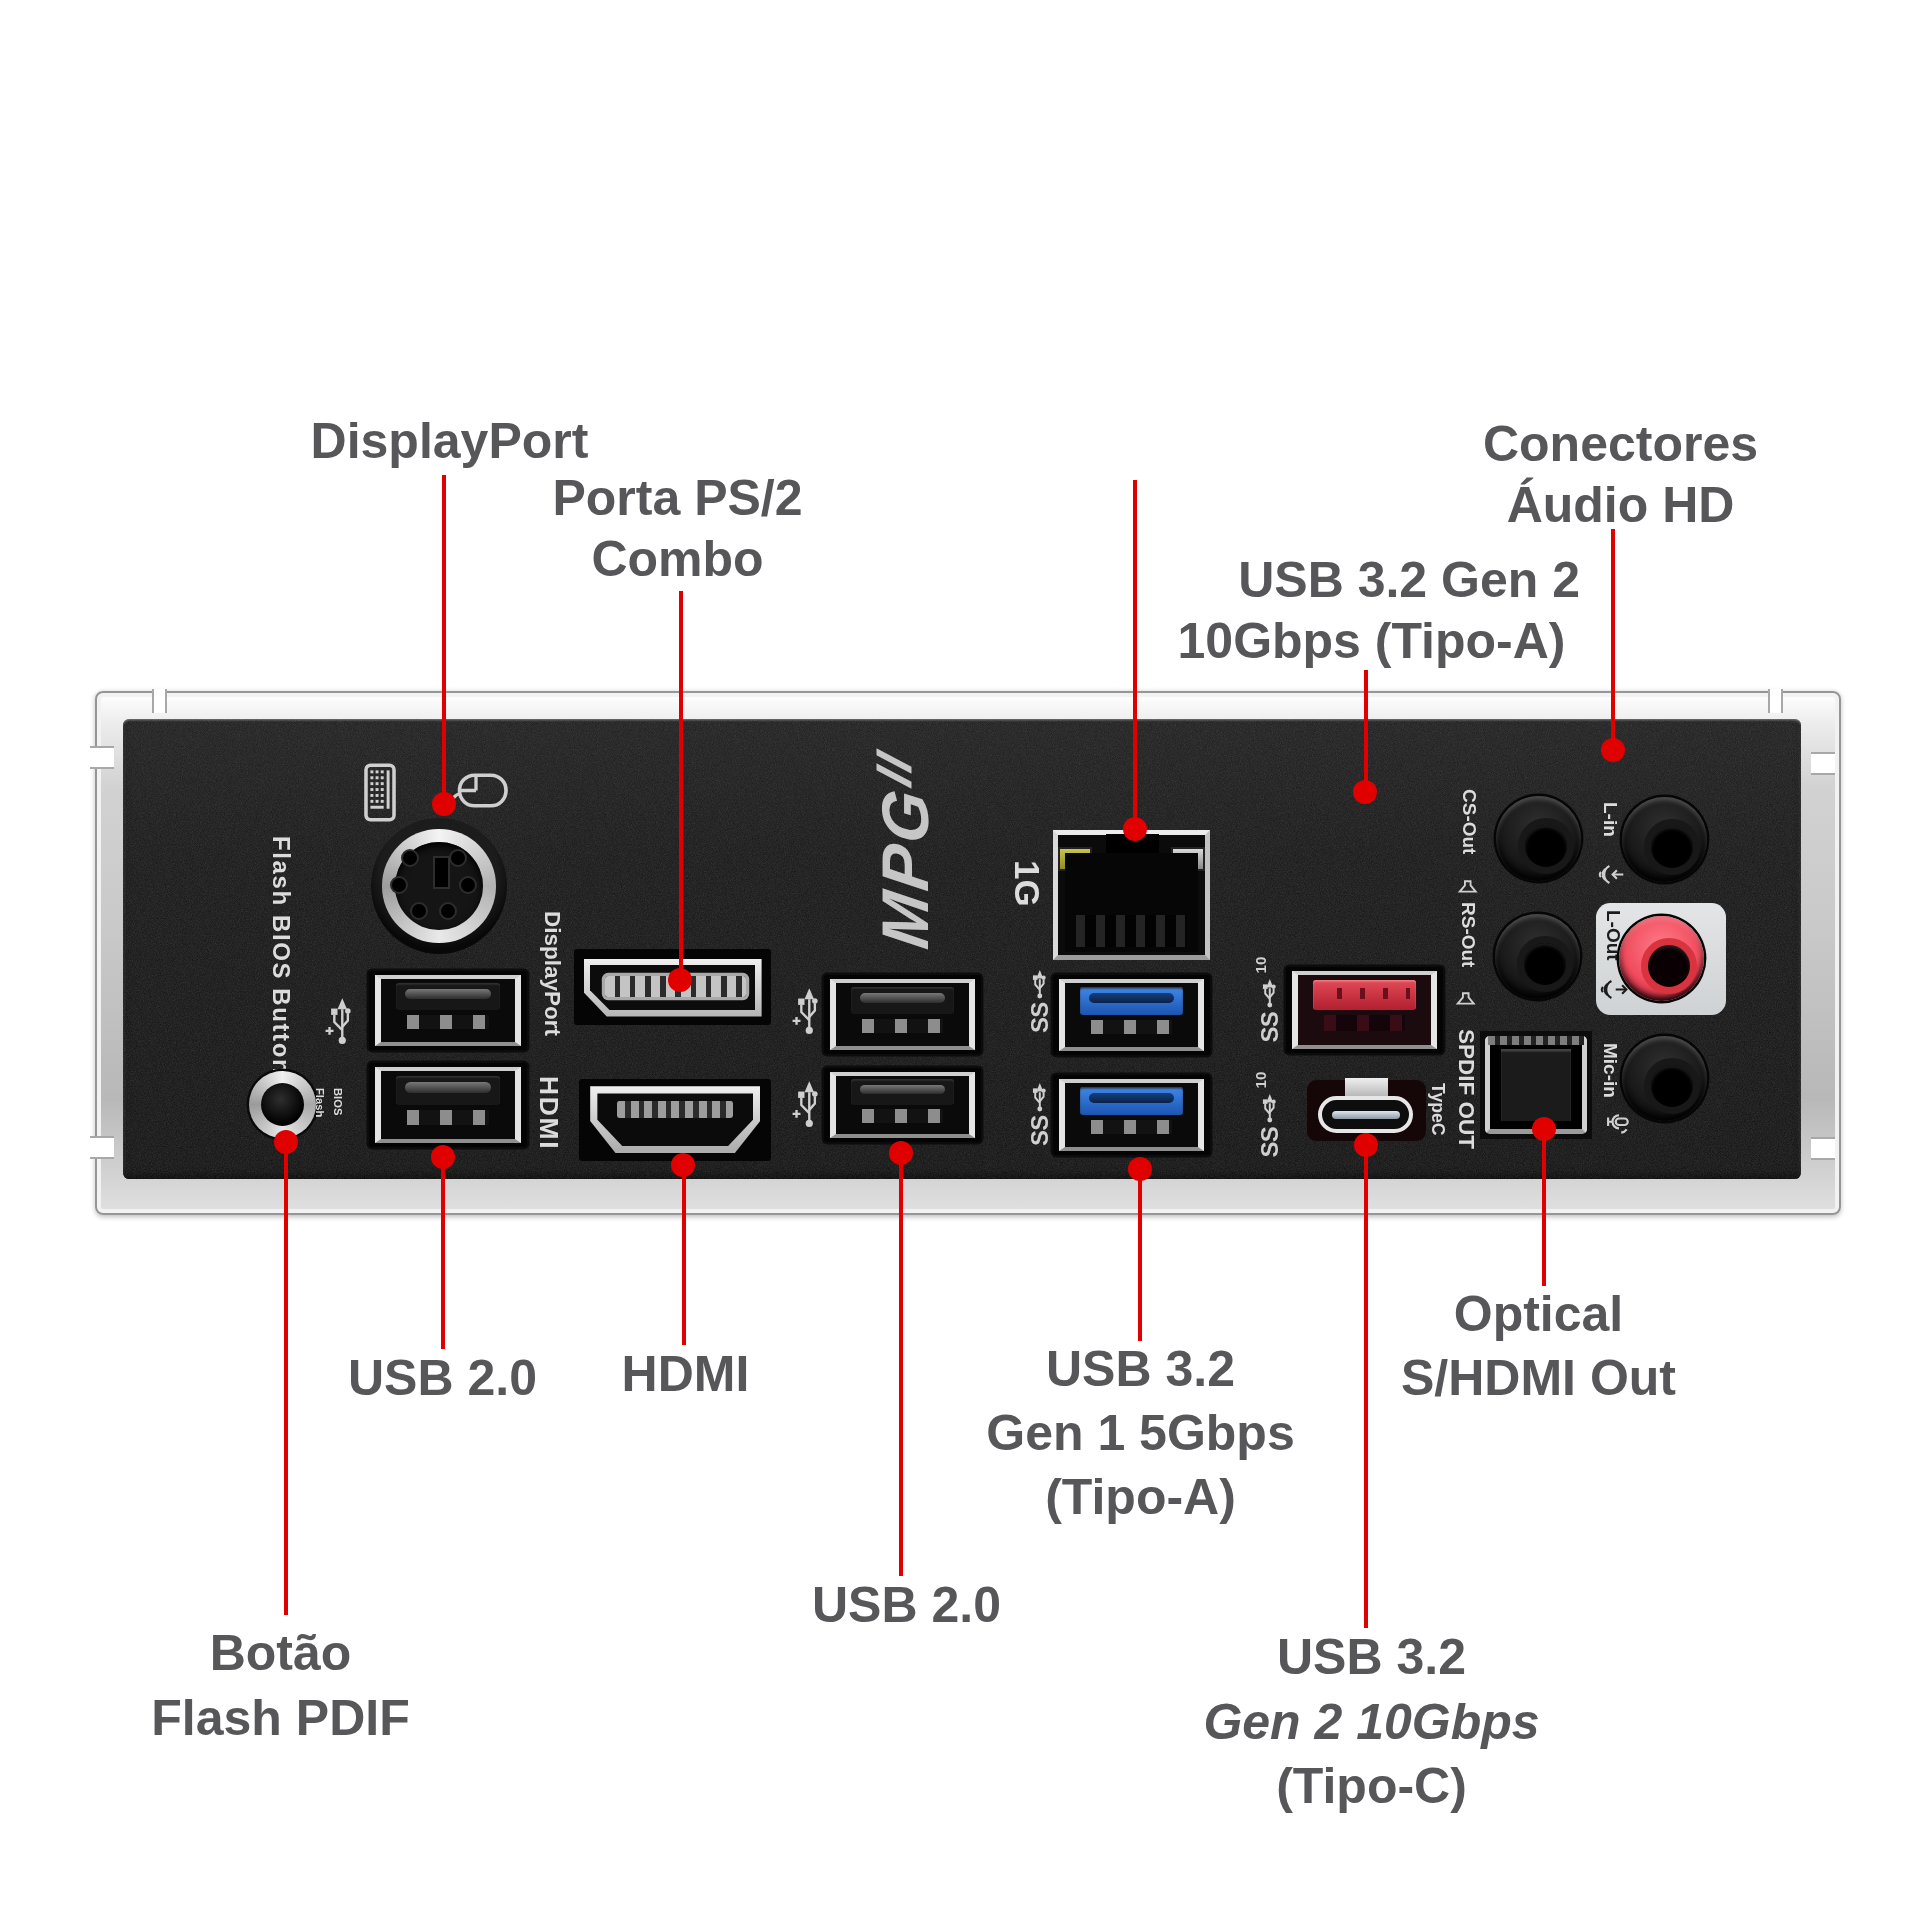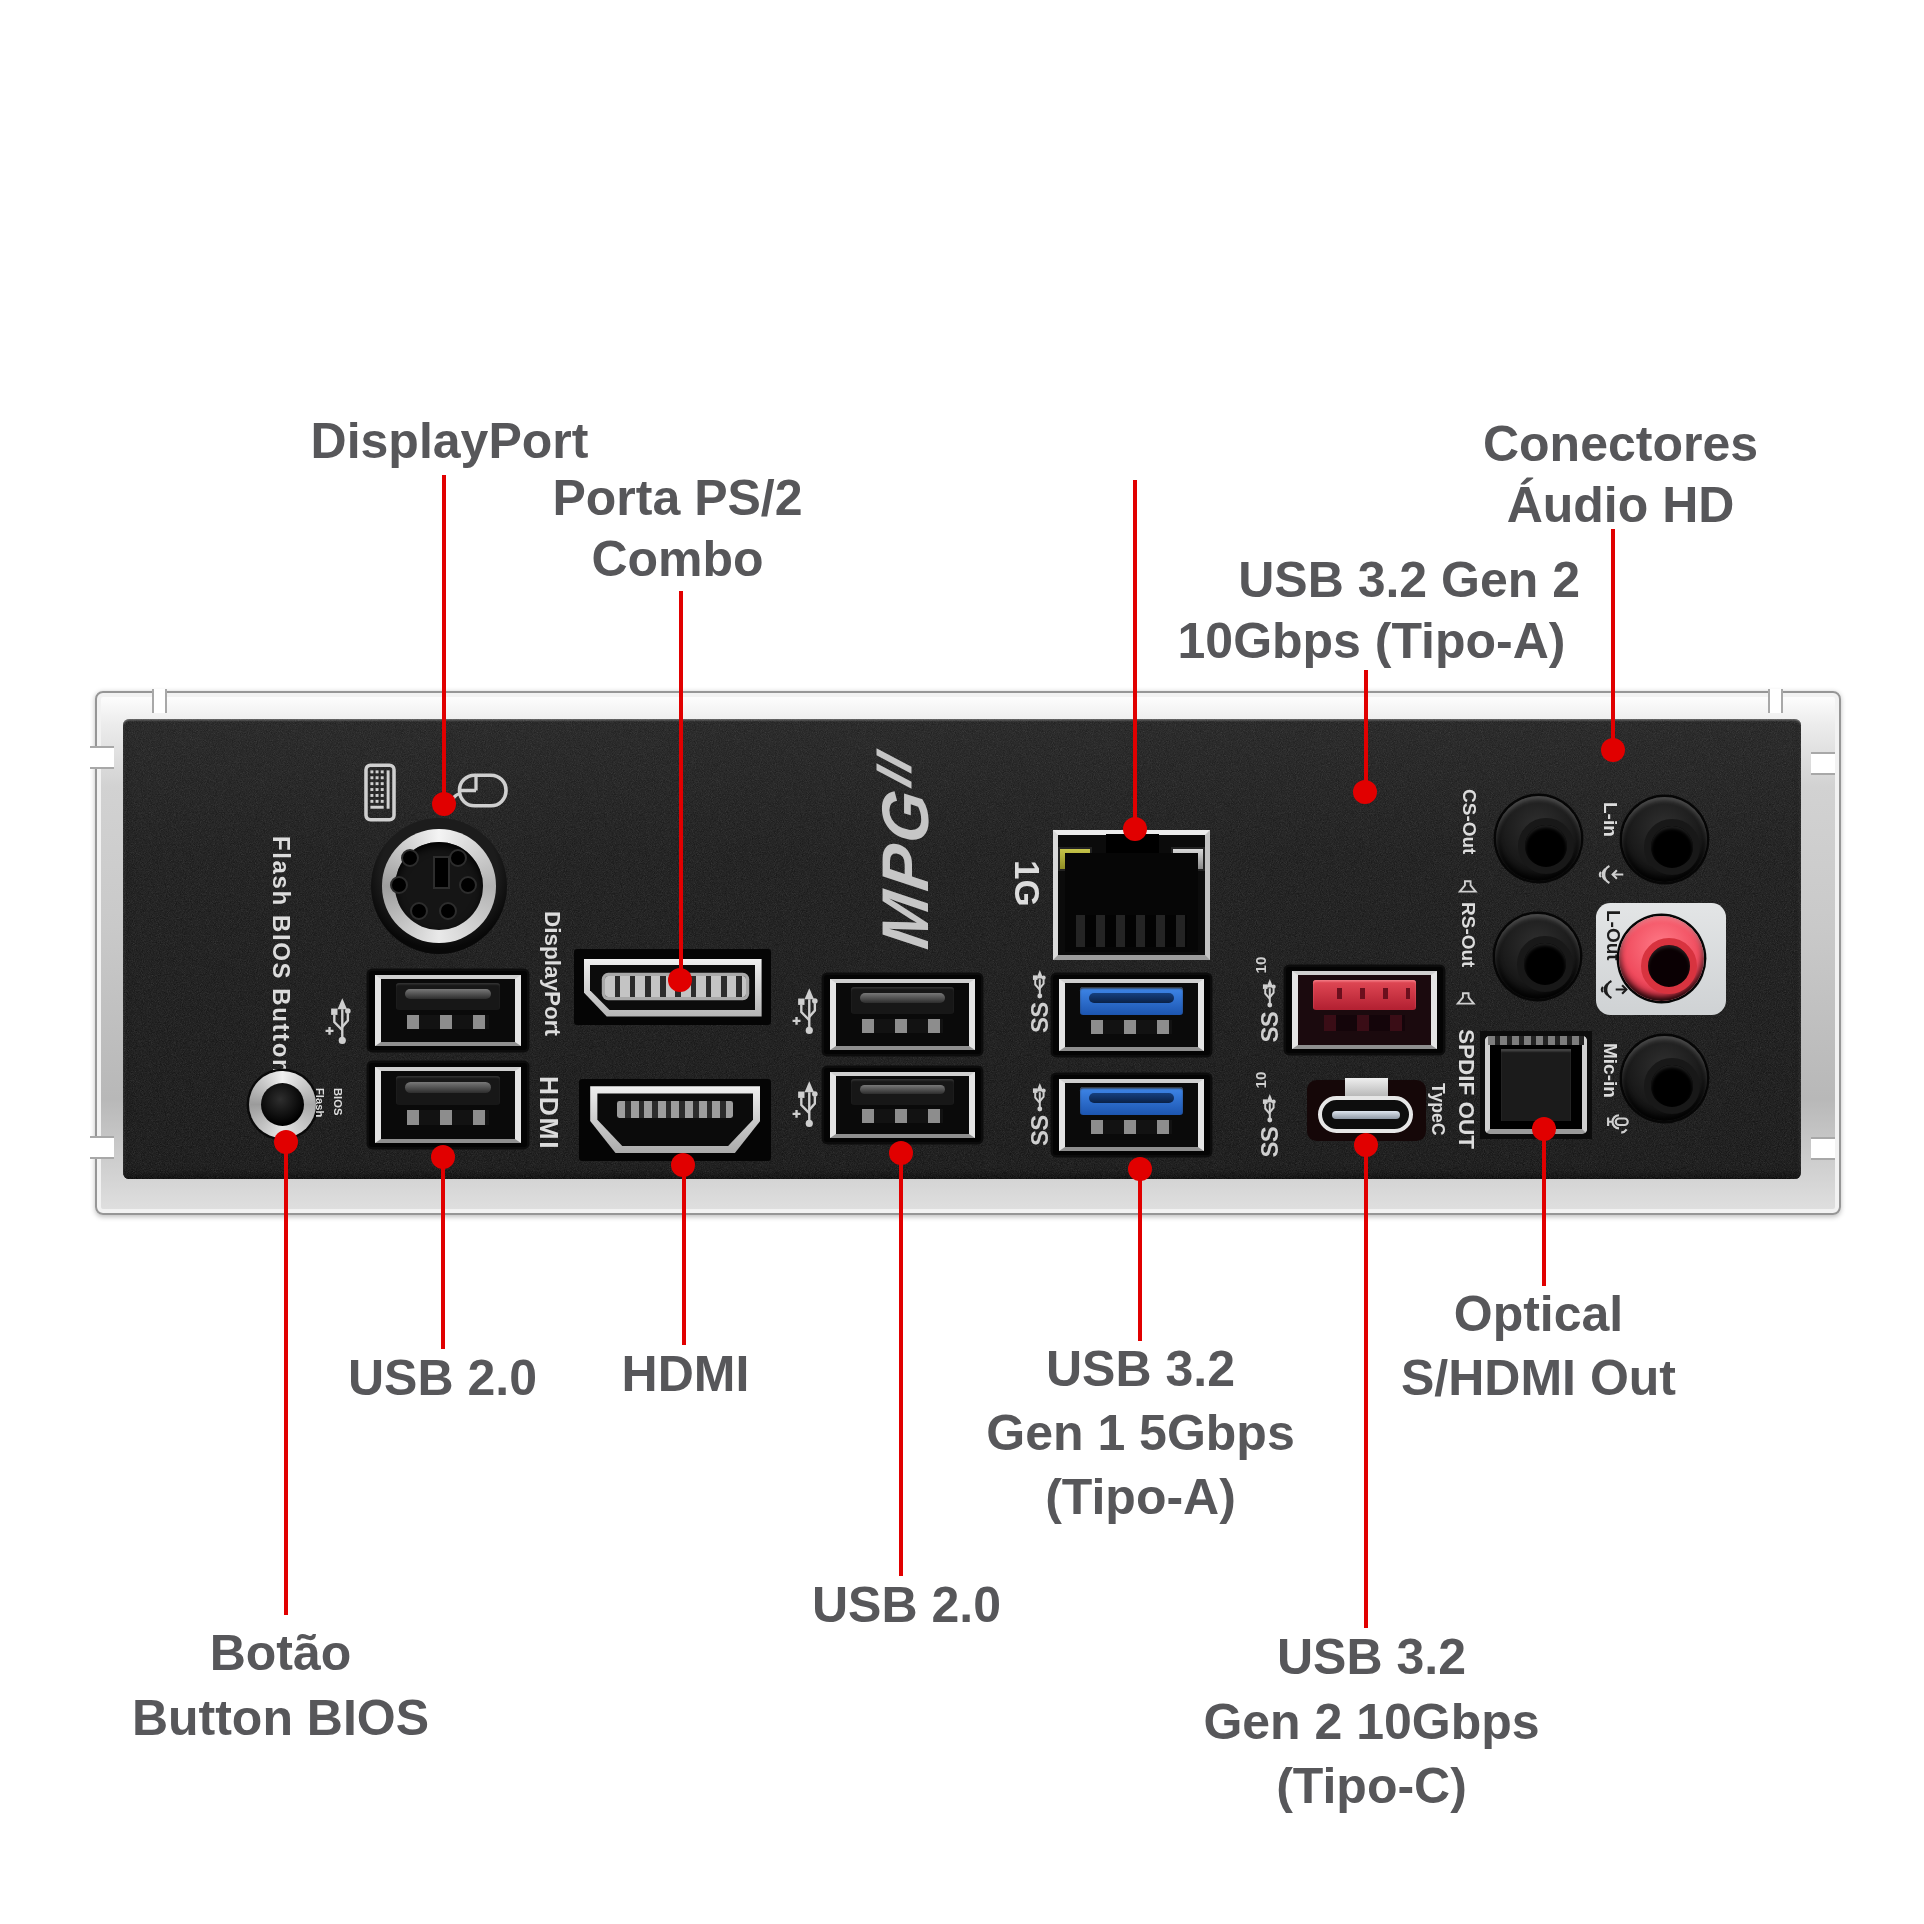--- a/index.html
+++ b/index.html
@@ -498,23 +498,23 @@
   <div class="lbl" style="left:322px;top:1352px;width:241px;">USB 2.0</div>
   <div class="lbl" style="left:565px;top:1348px;width:241px;">HDMI</div>
 
   <div class="lbl" style="left:972px;top:1343px;width:337px;">USB 3.2</div>
   <div class="lbl" style="left:972px;top:1407px;width:337px;">Gen 1 5Gbps</div>
   <div class="lbl" style="left:972px;top:1471px;width:337px;">(Tipo-A)</div>
 
   <div class="lbl" style="left:786px;top:1579px;width:241px;">USB 2.0</div>
 
   <div class="lbl" style="left:120px;top:1627px;width:321px;">Botão</div>
-  <div class="lbl" style="left:120px;top:1692px;width:321px;">Button BIOS</div>
+  <div class="lbl" style="left:120px;top:1692px;width:321px;">Flash PDIF</div>
 
   <div class="lbl" style="left:1203px;top:1631px;width:337px;">USB 3.2</div>
-  <div class="lbl" style="left:1203px;top:1696px;width:337px;">Gen 2 10Gbps</div>
+  <div class="lbl" style="left:1203px;top:1696px;width:337px;font-style:italic;">Gen 2 10Gbps</div>
   <div class="lbl" style="left:1203px;top:1760px;width:337px;">(Tipo-C)</div>
 
   <div class="lbl" style="left:1378px;top:1288px;width:321px;">Optical</div>
   <div class="lbl" style="left:1378px;top:1352px;width:321px;">S/HDMI Out</div>
 
 </div>
 
 
 </body></html>

